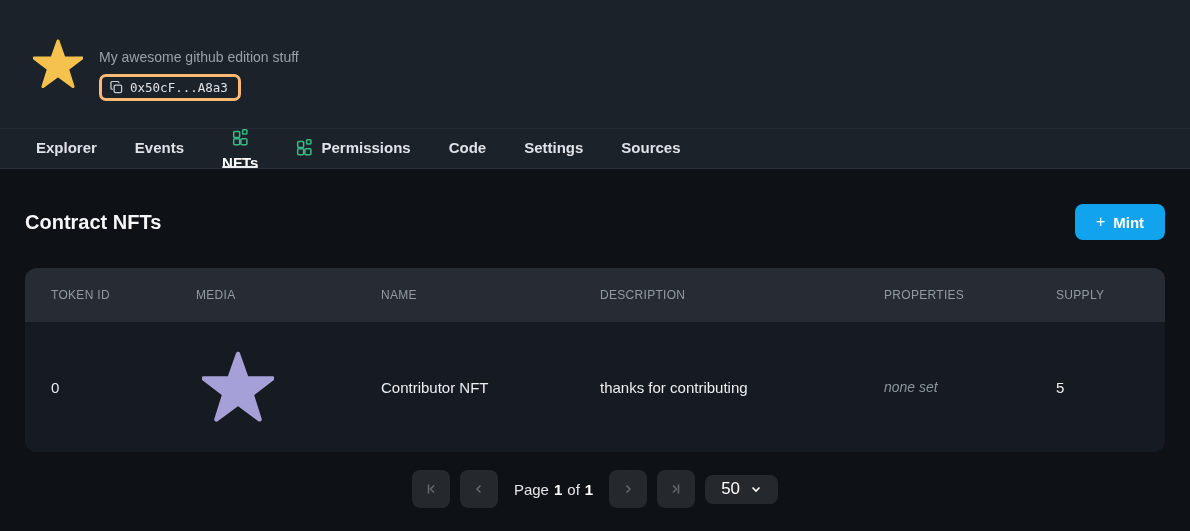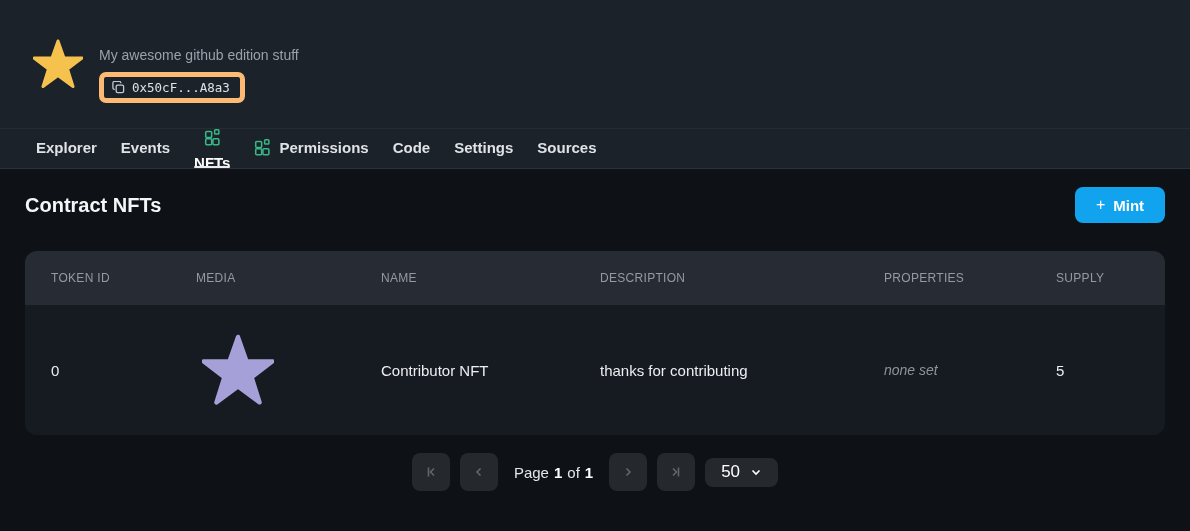--- a/index.html
+++ b/index.html
@@ -22,39 +22,39 @@
   }
   .avatar { width:50px; height:50px; flex:0 0 auto; display:flex; align-items:center; justify-content:center; }
   .header-text { display:flex; flex-direction:column; }
   .page-title { font-size:23px; font-weight:700; letter-spacing:.2px; color:#f5f6f8; }
   .page-subtitle { font-size:14px; color:#9aa1ab; margin-top:22px; }
   .address-badge {
     margin-top:9px;
     display:inline-flex;
     align-items:center;
     gap:7px;
-    border:5px solid #fdba74;
+    border:3px solid #fdba74;
     border-radius:7px;
     padding:3px 10px 3px 8px;
     background:transparent;
     color:#dfe2e6;
     font-family:"DejaVu Sans Mono", monospace;
     font-size:12.5px;
     width:max-content;
     cursor:pointer;
   }
   
   .tab-bar {
     height:40px;
     background:#1c222a;
     border-bottom:1px solid #2b313b;
     display:flex;
     align-items:stretch;
     padding-left:36px;
-    gap:24px;
+    gap:38px;
   }
   .tab {
     display:flex;
     align-items:center;
     gap:8px;
     font-size:15px;
     font-weight:700;
     color:#dfe2e6;
     position:relative;
     cursor:pointer;
@@ -69,21 +69,21 @@
     background:#e9ebee;
     border-radius:1px;
   }
   .tab-icon { display:flex; align-items:center; }
   
   .main { padding:0 25px; }
   .heading-row {
     display:flex;
     justify-content:space-between;
     align-items:center;
-    padding-top:18px;
+    padding-top:35px;
   }
   .section-heading { font-size:20px; font-weight:700; color:#f5f6f8; }
   .mint-button {
     background:#12a3ee;
     color:#ffffff;
     border:none;
     border-radius:8px;
     height:36px;
     min-width:90px;
     padding:0 18px;

